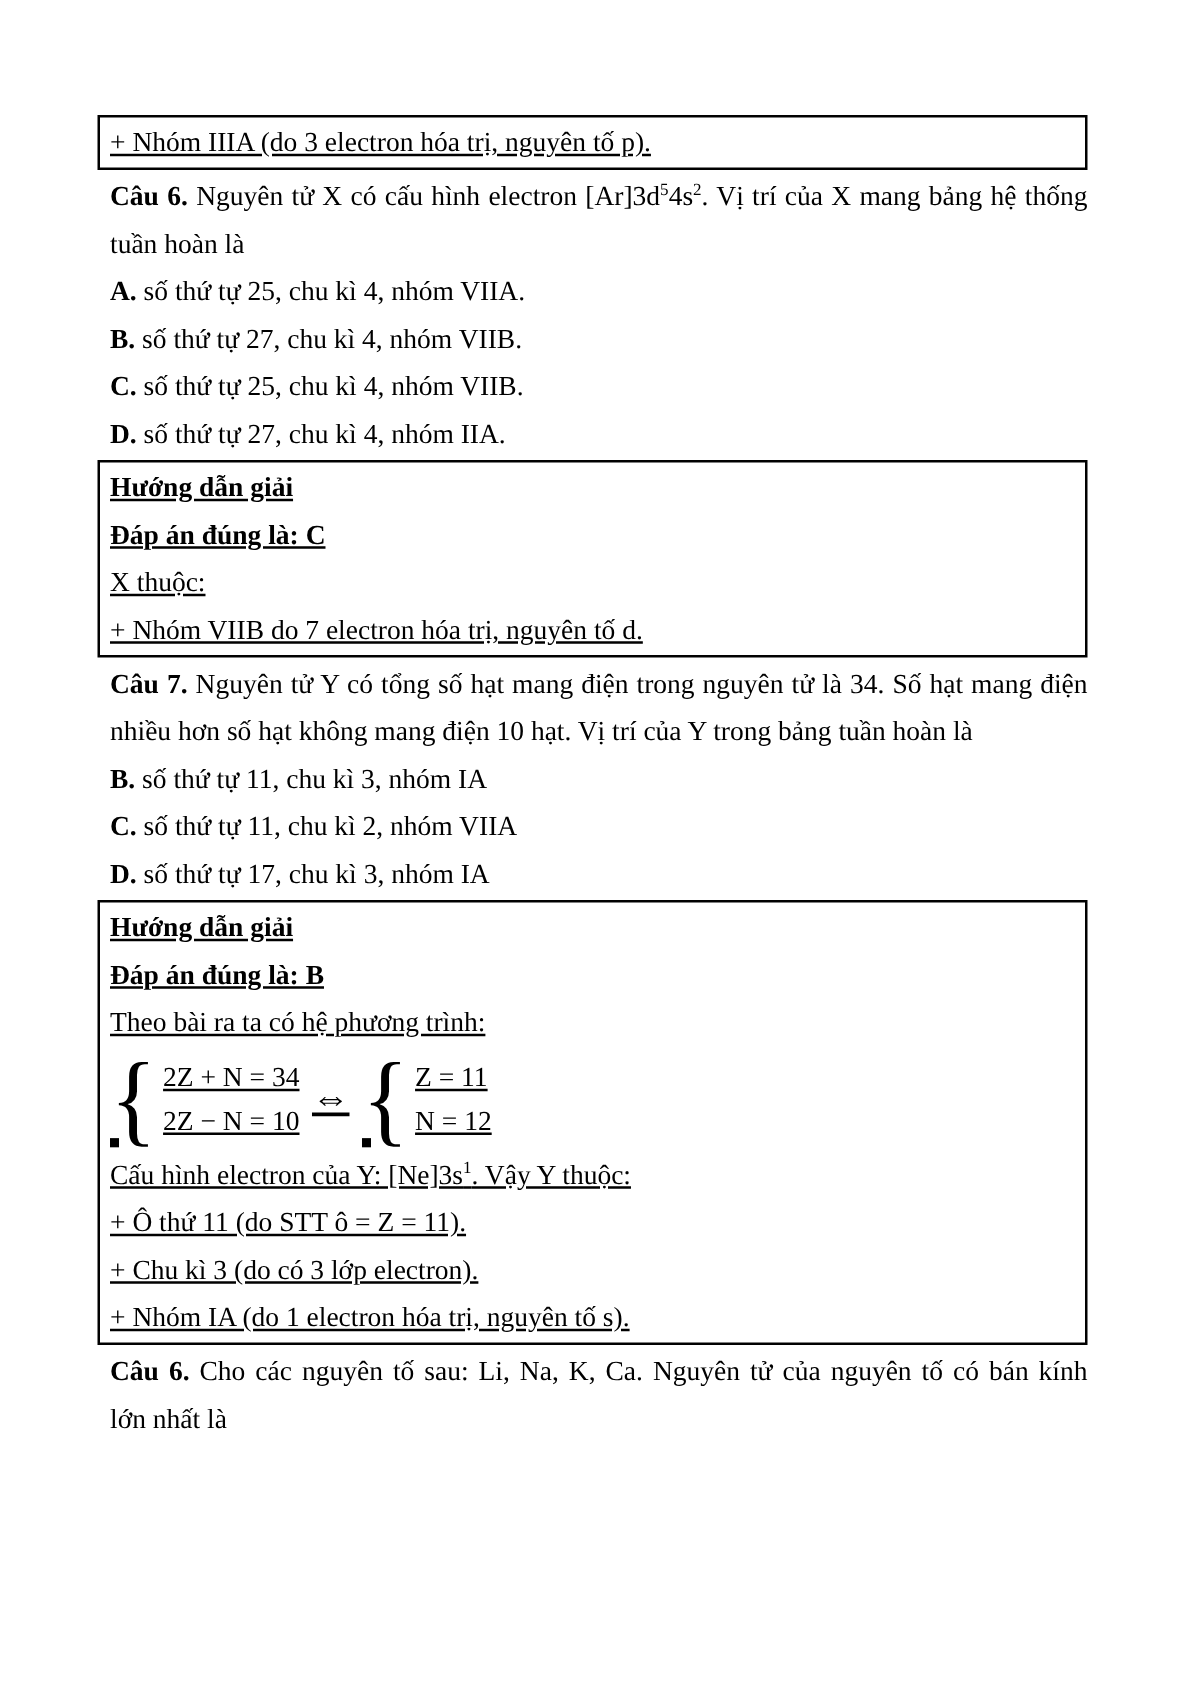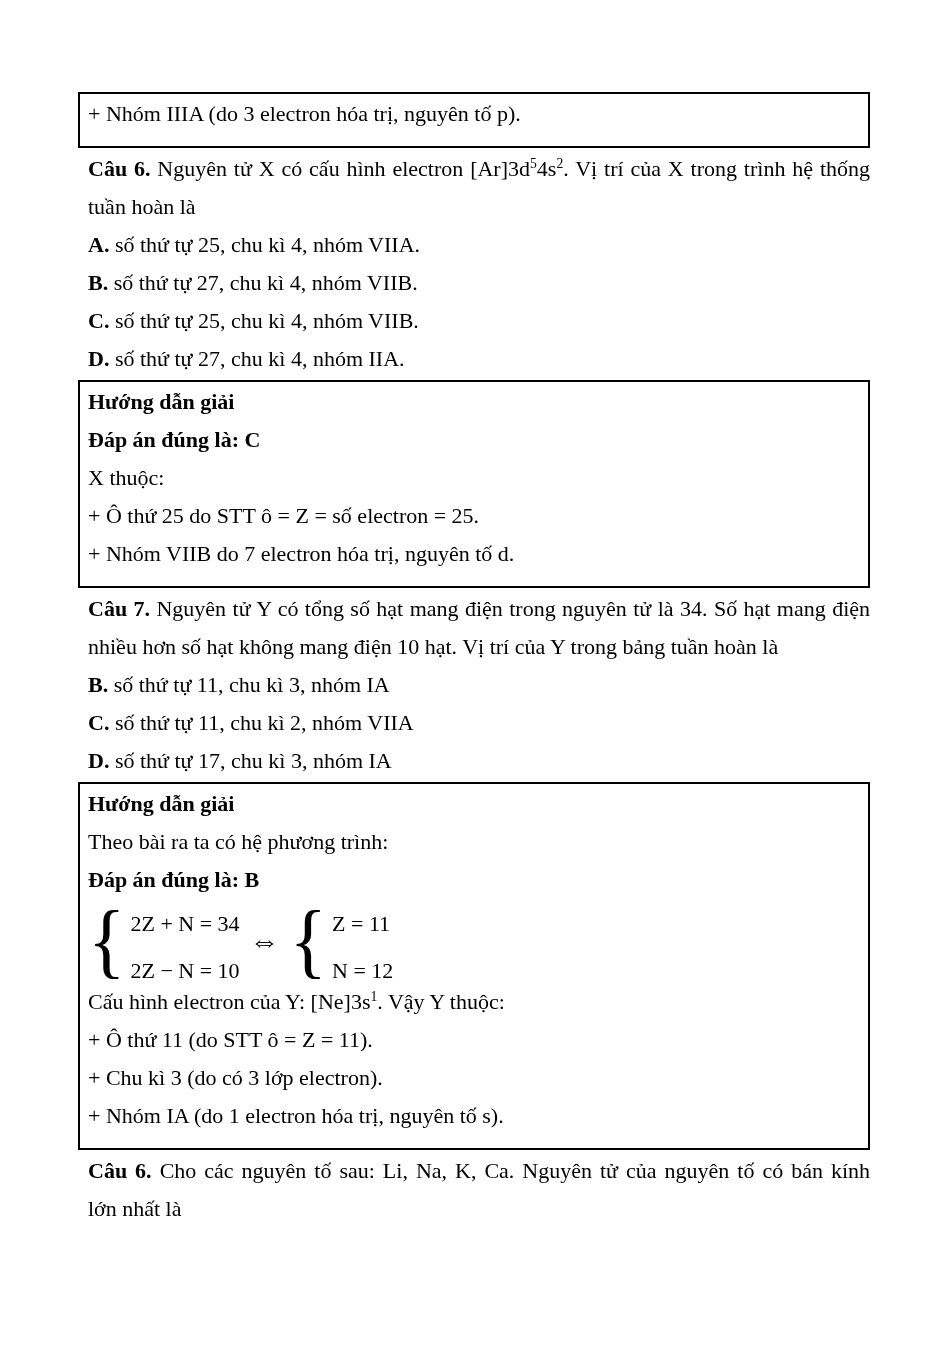--- a/index.html
+++ b/index.html
@@ -21,81 +21,81 @@
   .jf   { text-align: justify; text-align-last: justify; text-justify: inter-word; }
   b     { font-weight: bold; }
   sup.sp {
     font-size: 0.62em;
     line-height: 0;
     vertical-align: super;
   }
   .box {
     border: 2px solid #000000;
     margin: 2px 0 2px -10px;
-    padding: 1px 0 13px 8px;
+    padding: 1px 0 1px 8px;
+    text-decoration: underline;
   }
   
   .eq {
     display: flex;
     align-items: center;
     height: 80px;
     margin: 2px 0;
   }
   .case { display: flex; align-items: center; }
   .brace {
     font-size: 78px;
     line-height: 1;
     display: inline-block;
     transform: scaleY(1.05);
     margin-right: 5px;
     font-weight: normal;
   }
-  .eqrows .eqrow { line-height: 35px; margin-top: 12px; }
+  .eqrows .eqrow { line-height: 35px; }
   .arrow {
     font-size: 30px;
     margin: 0 10px;
     line-height: 1;
   }
 </style>
 </head>
 <body>
 
 <div class="page">
 
   <div class="box">
     <div class="line">+ Nhóm IIIA (do 3 electron hóa trị, nguyên tố p).</div>
   </div>
 
-  <div class="line jf"><b>Câu 6.</b> <span>Nguyên tử X có cấu hình electron [Ar]3d</span><sup class="sp">5</sup><span>4s</span><sup class="sp">2</sup><span>. Vị trí của X trong trình hệ thống</span></div>
+  <div class="line jf"><b>Câu 6.</b> <span>Nguyên tử X có cấu hình electron [Ar]3d</span><sup class="sp">5</sup><span>4s</span><sup class="sp">2</sup><span>. Vị trí của X mang bảng hệ thống</span></div>
   <div class="line">tuần hoàn là</div>
 
   <div class="line"><b>A.</b> <span>số thứ tự 25, chu kì 4, nhóm VIIA.</span></div>
   <div class="line"><b>B.</b> <span>số thứ tự 27, chu kì 4, nhóm VIIB.</span></div>
   <div class="line"><b>C.</b> <span>số thứ tự 25, chu kì 4, nhóm VIIB.</span></div>
   <div class="line"><b>D.</b> <span>số thứ tự 27, chu kì 4, nhóm IIA.</span></div>
 
   <div class="box">
     <div class="line"><b>Hướng dẫn giải</b></div>
     <div class="line"><b>Đáp án đúng là: C</b></div>
     <div class="line">X thuộc:</div>
-    <div class="line">+ Ô thứ 25 do STT ô = Z = số electron = 25.</div>
     <div class="line">+ Nhóm VIIB do 7 electron hóa trị, nguyên tố d.</div>
   </div>
 
   <div class="line jf"><b>Câu 7.</b> <span>Nguyên tử Y có tổng số hạt mang điện trong nguyên tử là 34. Số hạt mang điện</span></div>
   <div class="line">nhiều hơn số hạt không mang điện 10 hạt. Vị trí của Y trong bảng tuần hoàn là</div>
 
   <div class="line"><b>B.</b> <span>số thứ tự 11, chu kì 3, nhóm IA</span></div>
   <div class="line"><b>C.</b> <span>số thứ tự 11, chu kì 2, nhóm VIIA</span></div>
   <div class="line"><b>D.</b> <span>số thứ tự 17, chu kì 3, nhóm IA</span></div>
 
   <div class="box">
     <div class="line"><b>Hướng dẫn giải</b></div>
+    <div class="line"><b>Đáp án đúng là: B</b></div>
     <div class="line">Theo bài ra ta có hệ phương trình:</div>
-    <div class="line"><b>Đáp án đúng là: B</b></div>
 
     <div class="eq">
       <div class="case">
         <span class="brace">{</span>
         <div class="eqrows">
           <div class="eqrow">2Z + N = 34</div>
           <div class="eqrow">2Z − N = 10</div>
         </div>
       </div>
       <span class="arrow">⇔</span>

